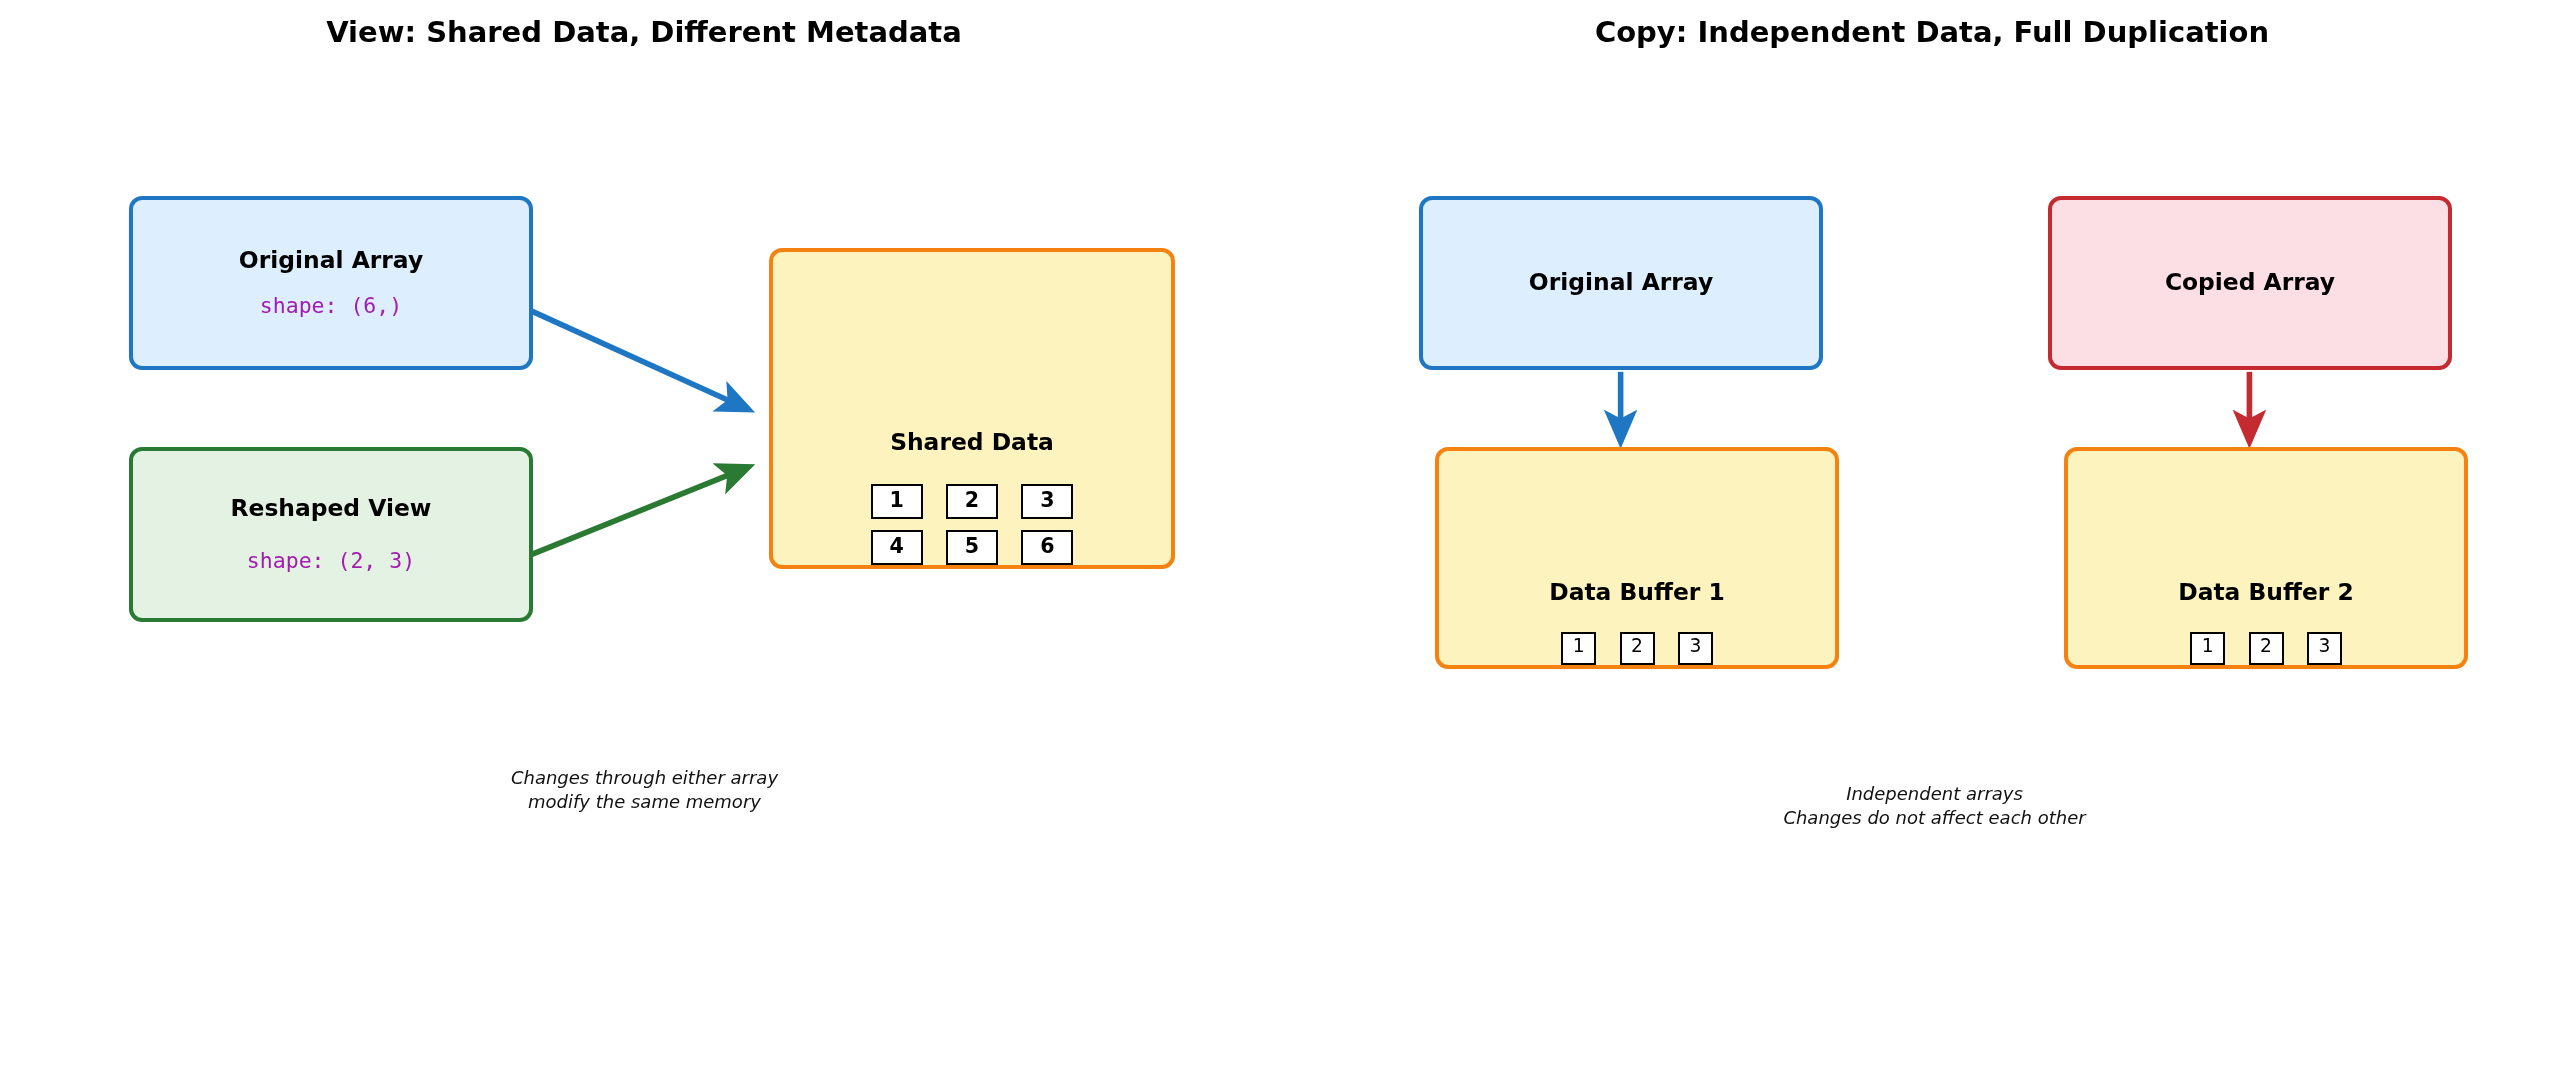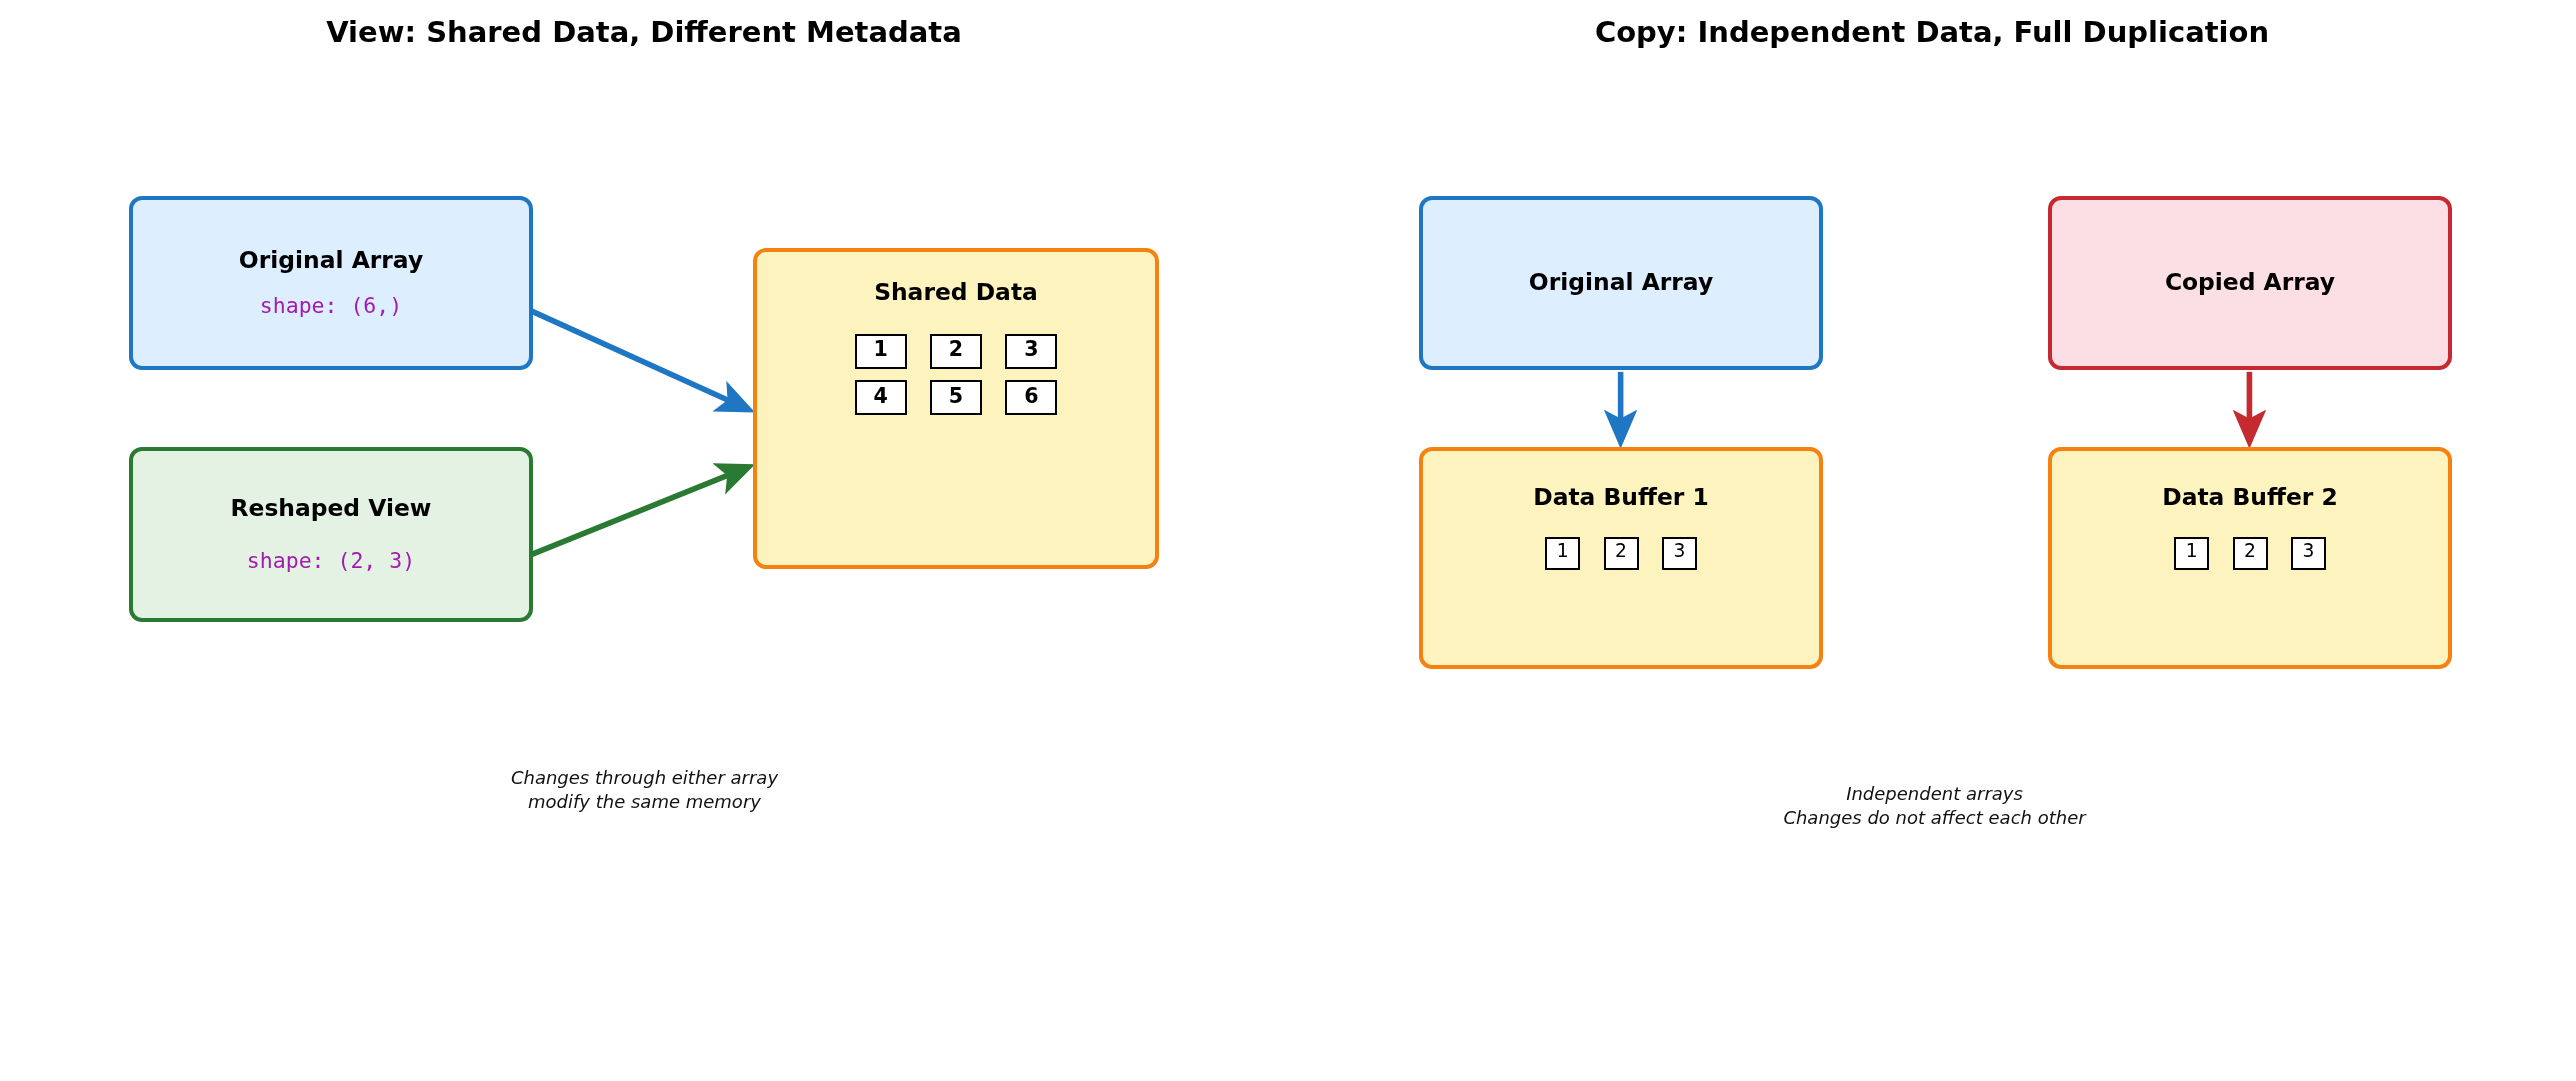--- a/index.html
+++ b/index.html
@@ -68,22 +68,23 @@
     background: #fcdfe4;
     border: 4.7px solid #c42a30;
   }
   .node-yellow {
     background: #fdf3be;
     border: 4.7px solid #f58210;
   }
 
   
   .buffer {
-    justify-content: flex-start;
+    justify-content: flex-end;
     padding-top: 0px;
+    margin-left: 16px;
   }
   .buffer .node-title { margin-top: 0; }
 
   .cells {
     display: flex;
     flex-direction: column;
     gap: 11.2px;
   }
   .cell-row {
     display: flex;

